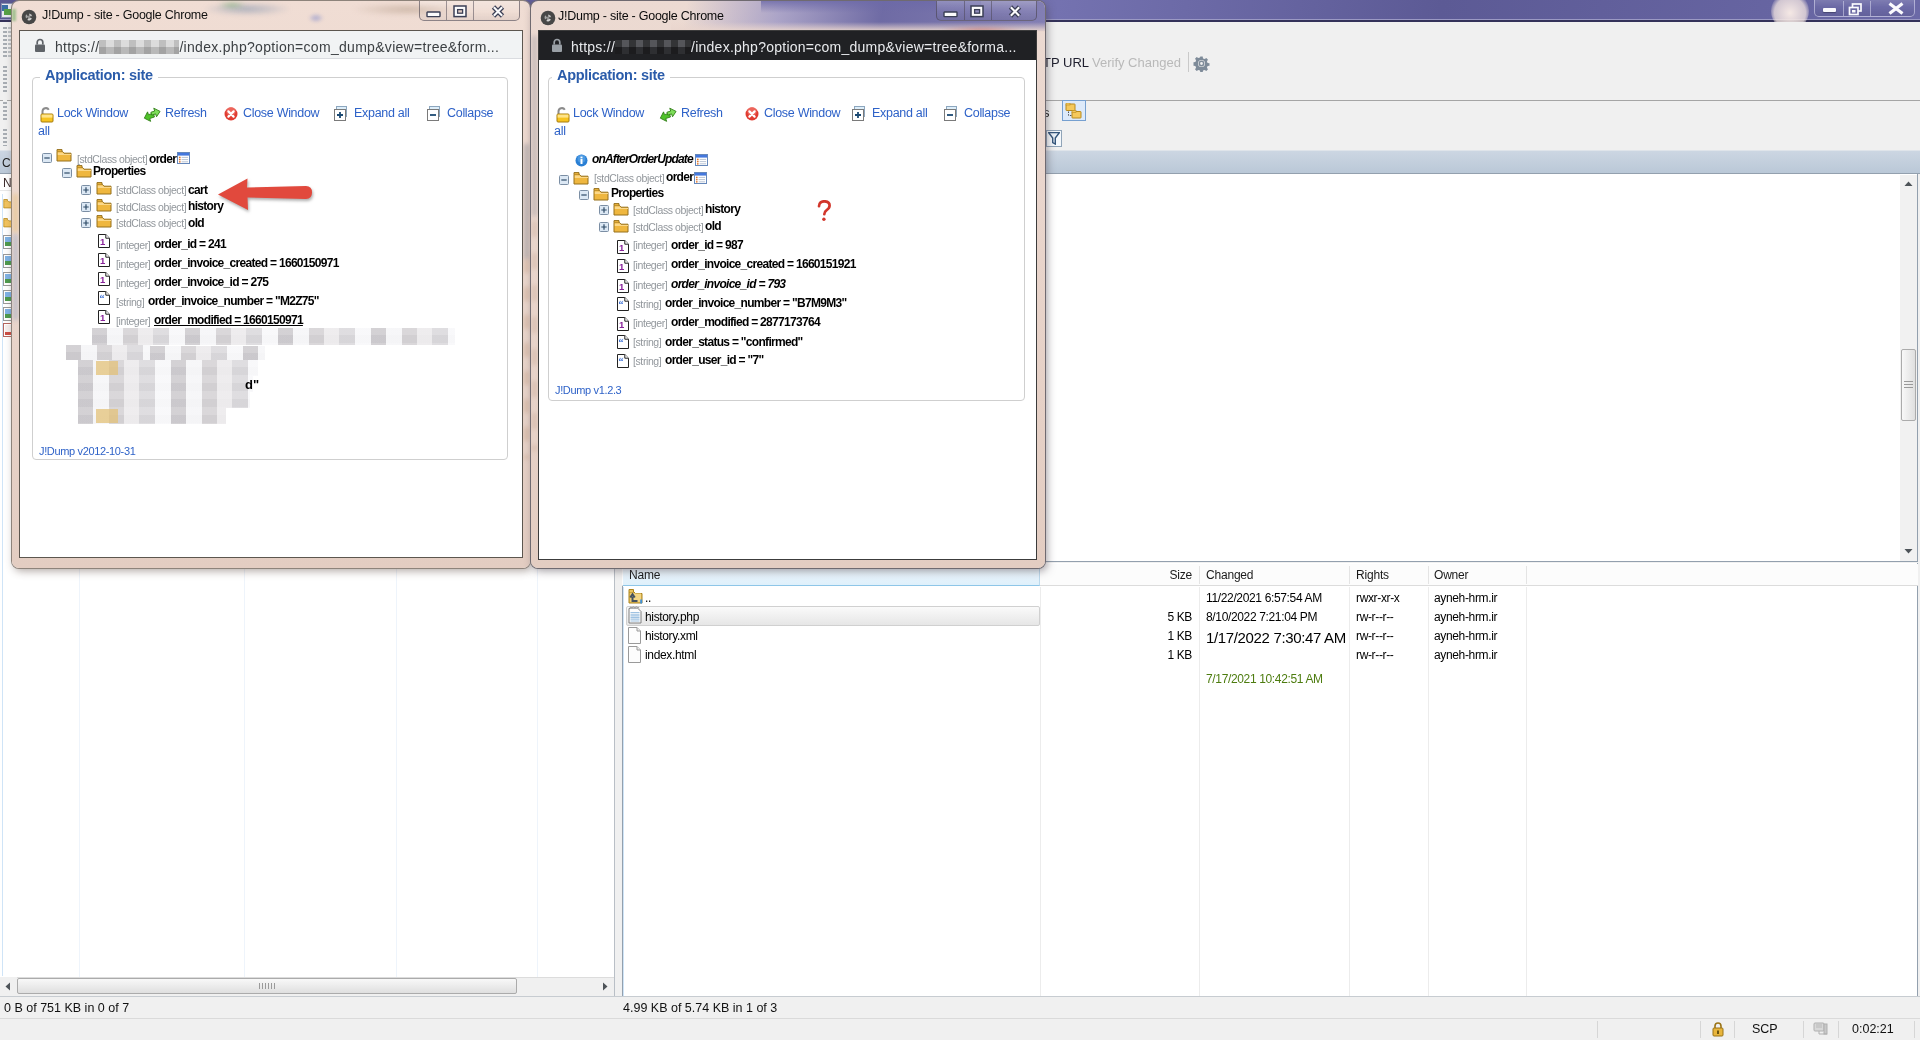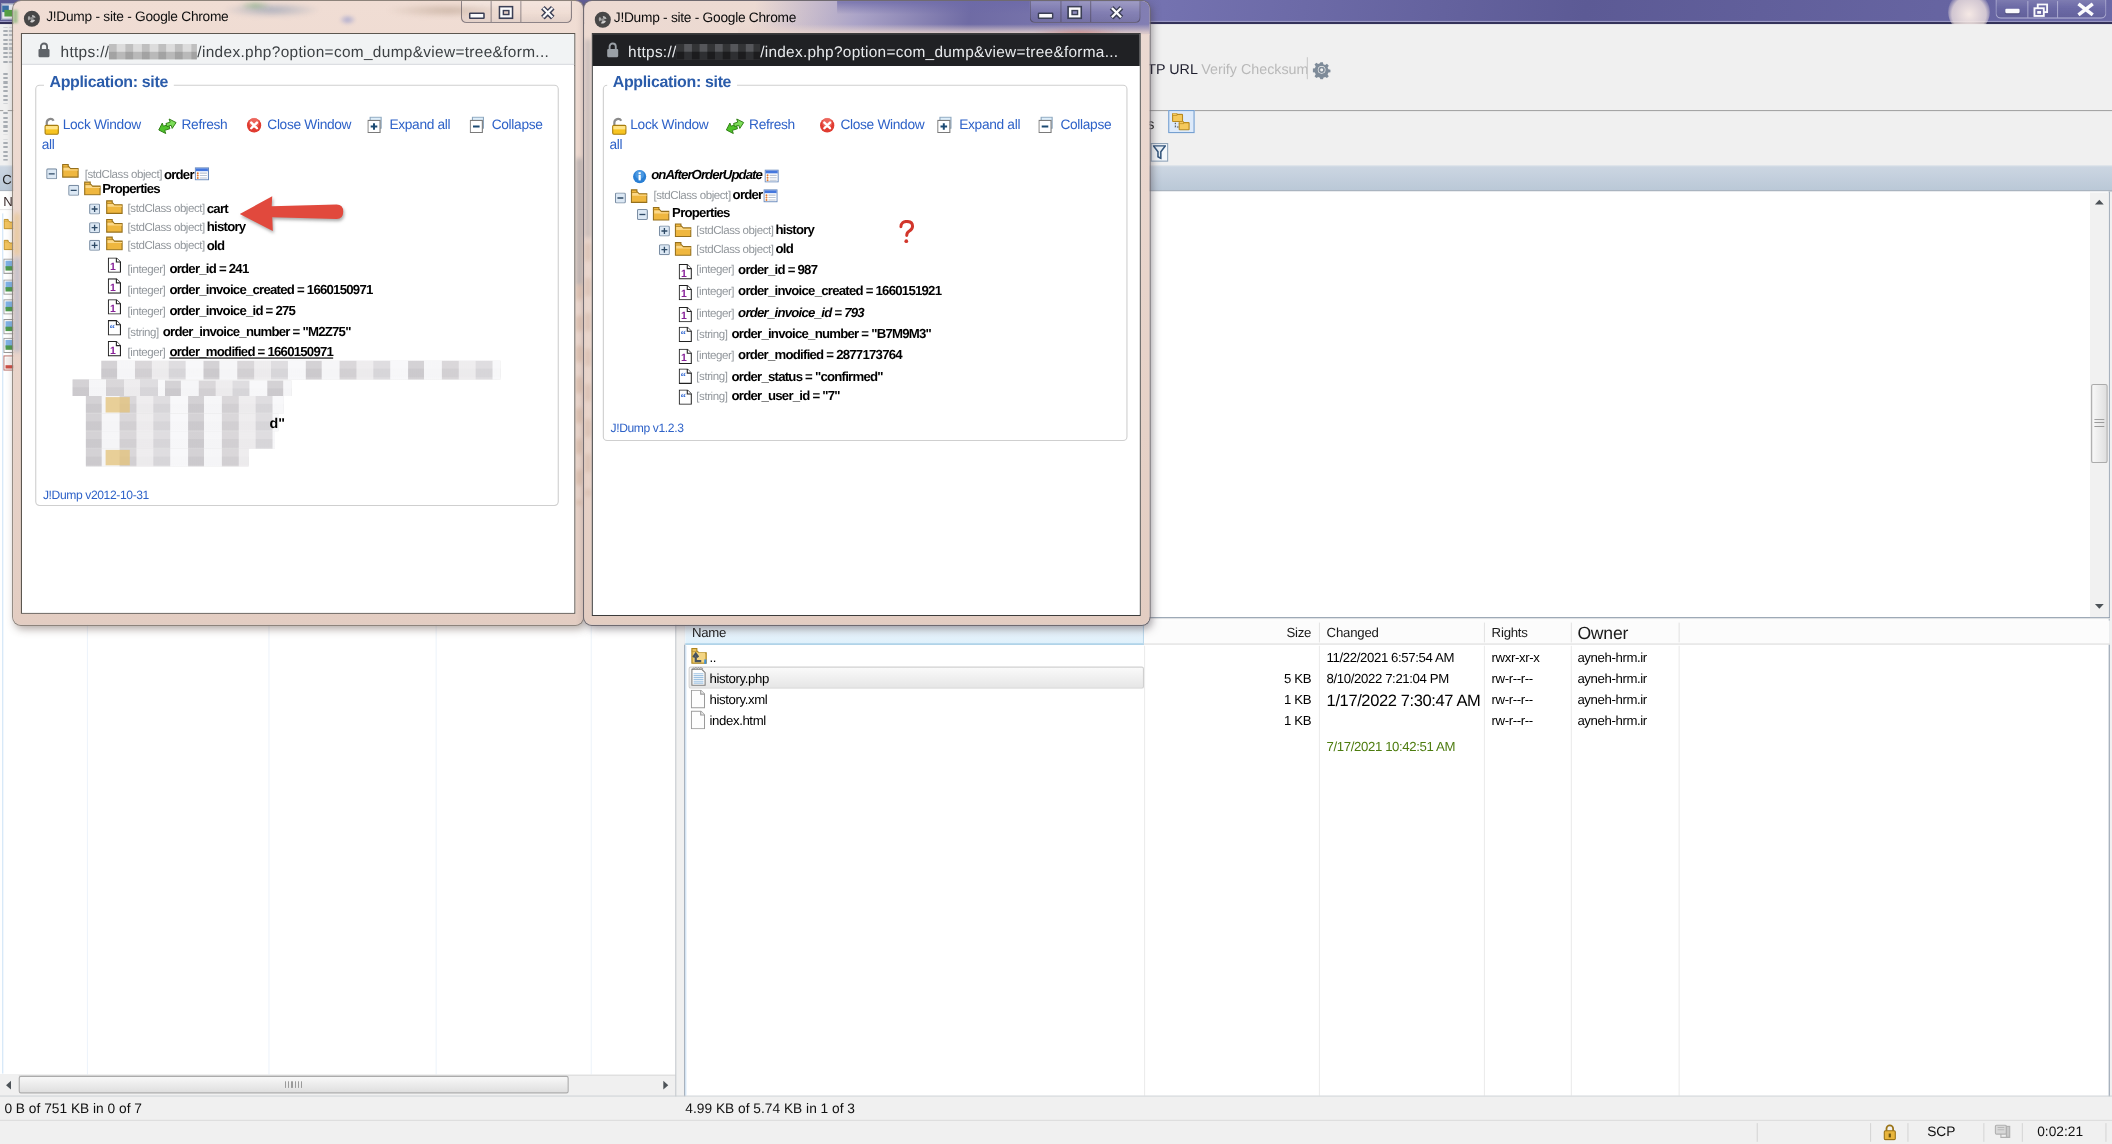--- a/index.html
+++ b/index.html
@@ -41,21 +41,21 @@
       <rect x="4" y="7" width="3.5" height="2.5" fill="#fafafd"></rect>
     </svg>
 <svg class="abs" style="left:1885px;top:2px;" width="22" height="13" viewBox="0 0 22 13">
       <path d="M4.5 1.5 L17.5 11.5 M17.5 1.5 L4.5 11.5" stroke="#fafafd" stroke-width="3.2"></path>
     </svg>
 
 <div class="abs" style="left:0;top:22px;width:1920px;height:78px;background:#f0f0f0;"></div>
 <div class="abs" style="left:0;top:100px;width:1920px;height:1px;background:#a5a5a5;"></div>
 
 <div class="abs" style="left:1043px;top:55px;font-size:13px;color:#1f1f2e;">TP URL</div>
-<div class="abs" style="left:1092px;top:55px;font-size:13px;color:#b9b9b9;">Verify Checksum</div>
+<div class="abs" style="left:1092px;top:55px;font-size:13px;color:#b9b9b9;">Verify Changed</div>
 <div class="abs" style="left:1188px;top:52px;width:1px;height:20px;background:#c9c9c9;"></div>
 <div class="abs" style="left:1193px;top:55px;">
 <svg width="17" height="17" viewBox="0 0 17 17">
         <path fill="#7e8b99" d="M8.5 5.6a2.9 2.9 0 1 0 0 5.8 2.9 2.9 0 0 0 0-5.8zm0 1.5a1.4 1.4 0 1 1 0 2.8 1.4 1.4 0 0 1 0-2.8z"></path>
         <path fill="#7e8b99" d="M7.3 1.5h2.4l.3 1.9 1.7.7 1.6-1.1 1.7 1.7-1.1 1.6.7 1.7 1.9.3v2.4l-1.9.3-.7 1.7 1.1 1.6-1.7 1.7-1.6-1.1-1.7.7-.3 1.9H7.3l-.3-1.9-1.7-.7-1.6 1.1-1.7-1.7 1.1-1.6-.7-1.7-1.9-.3V7.3l1.9-.3.7-1.7-1.1-1.6 1.7-1.7 1.6 1.1 1.7-.7zM8.5 5a3.5 3.5 0 1 0 0 7 3.5 3.5 0 0 0 0-7z"></path>
       </svg></div>
 
 <div class="abs" style="left:1043px;top:105px;font-size:13px;color:#222;">s</div>
 <div class="abs" style="left:1062px;top:100px;width:24px;height:21px;background:#ddeafa;border:1px solid #76a0d0;"></div>
 <svg class="abs" style="left:1065px;top:103px;" width="18" height="16" viewBox="0 0 18 16">
@@ -163,21 +163,21 @@
 
 <div class="abs" style="left:623px;top:564px;width:417px;height:22px;background:linear-gradient(#f2f9fe,#dff0fb);border-bottom:1px solid #8ec6e8;border-right:1px solid #bcd9ec;"></div>
 <div class="abs" style="left:629px;top:568px;font-size:12px;letter-spacing:-0.2px;color:#1a1a1a;">Name</div>
 <div class="abs" style="left:1199px;top:566px;width:1px;height:18px;background:#e4e4e4;"></div>
 <div class="abs" style="left:1349px;top:566px;width:1px;height:18px;background:#e4e4e4;"></div>
 <div class="abs" style="left:1428px;top:566px;width:1px;height:18px;background:#e4e4e4;"></div>
 <div class="abs" style="left:1526px;top:566px;width:1px;height:18px;background:#e4e4e4;"></div>
 <div class="abs" style="left:1152px;top:568px;width:40px;height:14px;font-size:12px;letter-spacing:-0.2px;color:#1a1a1a;text-align:right;">Size</div>
 <div class="abs" style="left:1206px;top:568px;font-size:12px;letter-spacing:-0.2px;color:#1a1a1a;">Changed</div>
 <div class="abs" style="left:1356px;top:568px;font-size:12px;letter-spacing:-0.2px;color:#1a1a1a;">Rights</div>
-<div class="abs" style="left:1434px;top:568px;font-size:16px;letter-spacing:-0.2px;color:#1a1a1a;">Owner</div>
+<div class="abs" style="left:1434px;top:568px;font-size:12px;letter-spacing:-0.2px;color:#1a1a1a;">Owner</div>
 
 <div class="abs" style="left:1040px;top:587px;width:1px;height:409px;background:#ececec;"></div>
 <div class="abs" style="left:1199px;top:587px;width:1px;height:409px;background:#ececec;"></div>
 <div class="abs" style="left:1349px;top:587px;width:1px;height:409px;background:#ececec;"></div>
 <div class="abs" style="left:1428px;top:587px;width:1px;height:409px;background:#ececec;"></div>
 <div class="abs" style="left:1526px;top:587px;width:1px;height:409px;background:#ececec;"></div>
 
 <div class="abs" style="left:623px;top:587px;width:1px;height:409px;background:#cfe4f7;"></div>
 
 <svg class="abs" style="left:627px;top:587px;" width="17" height="18" viewBox="0 0 17 18">

